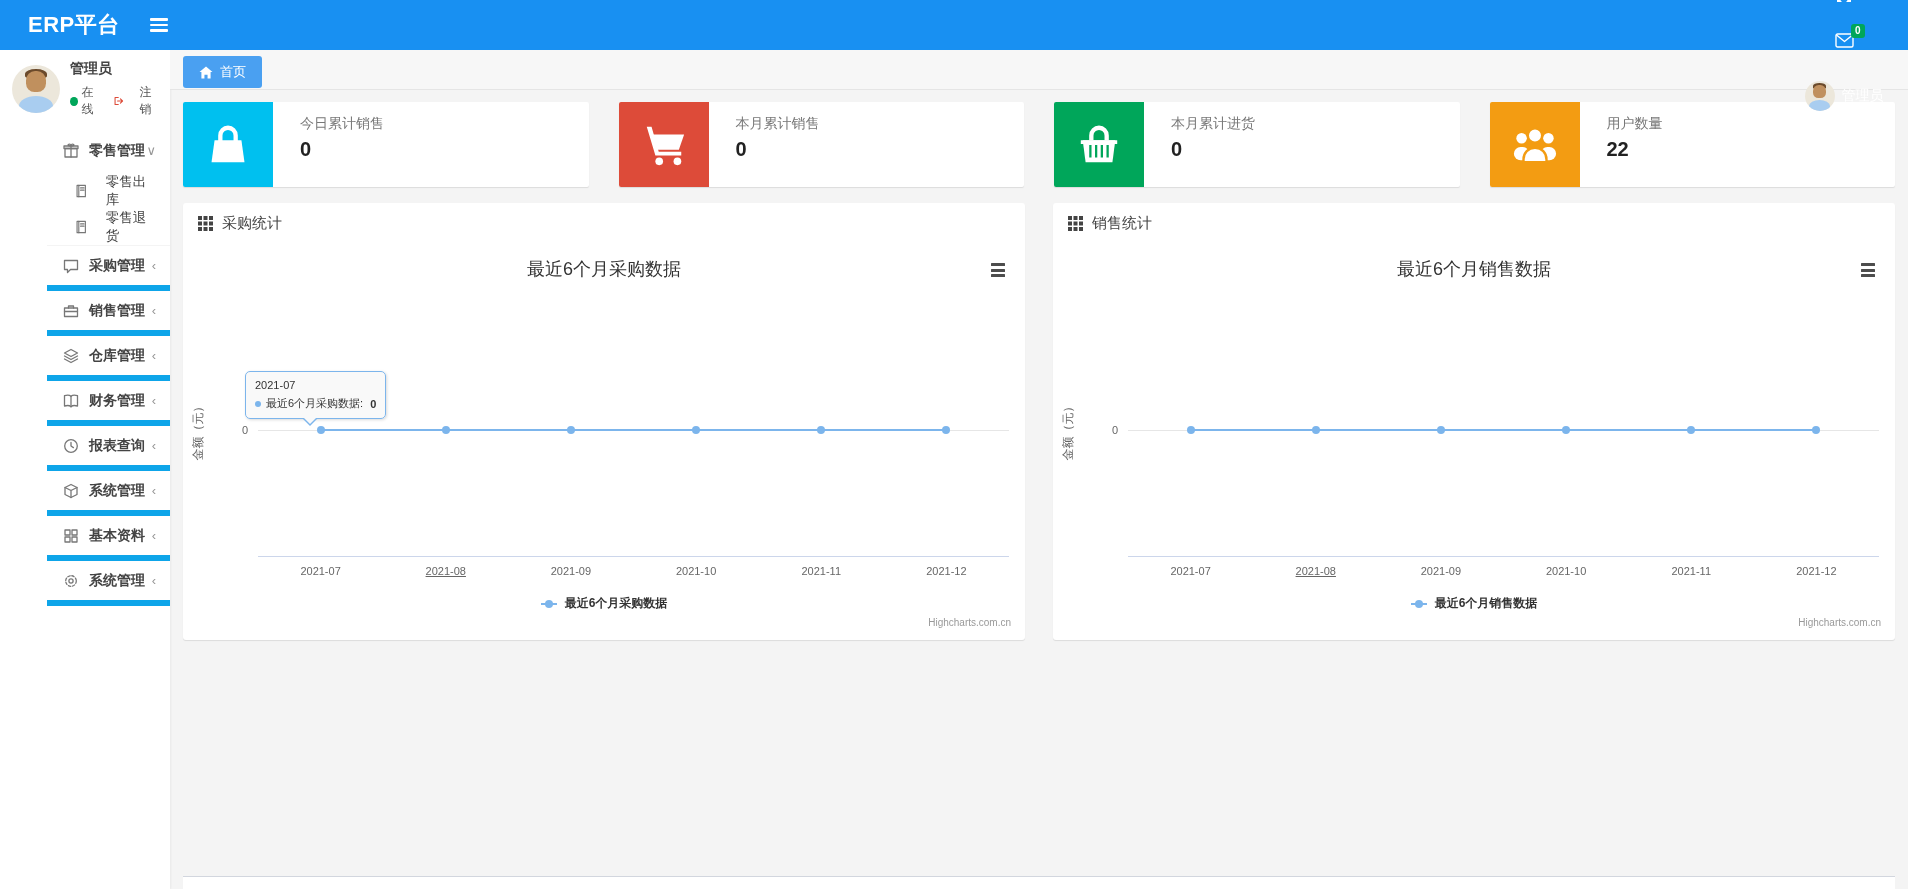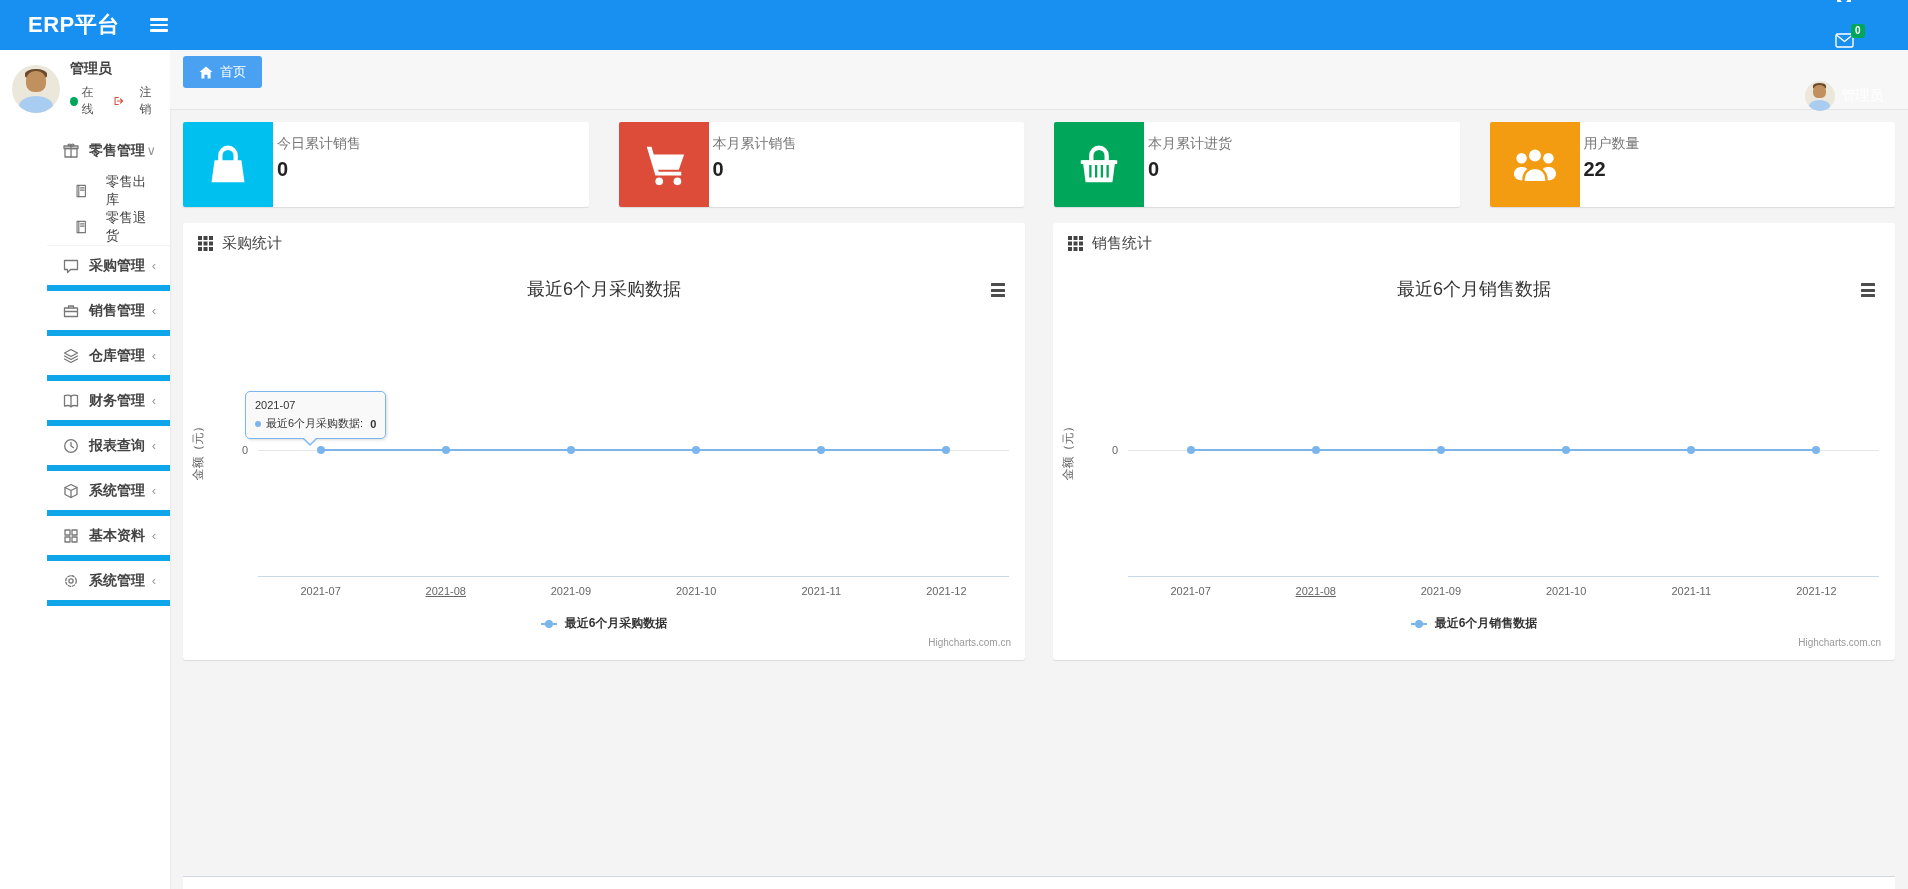--- a/index.html
+++ b/index.html
@@ -39,31 +39,31 @@
   .menu-item .mi-icon { width:20px; display:flex; justify-content:center; color:#737373; }
   .menu-item .mi-label { flex:1; margin-left:8px; }
   .chev { color:#969696; font-size:13px; font-weight:normal; }
   .submenu { list-style:none; border-bottom:1px solid #f4f4f4; }
   .submenu-item { height:36px; display:flex; align-items:center; padding:0 14px 0 26px; font-size:13.5px; color:#444; cursor:pointer; }
   .submenu-item .mi-icon { width:18px; display:flex; justify-content:center; color:#737373; }
   .submenu-item .mi-label { margin-left:16px; }
   svg.gray { stroke:#777; fill:none; stroke-width:1.3; stroke-linecap:round; stroke-linejoin:round; }
 
   
-  .tab-bar { height:60px; background:#f7f7f7; border-bottom:1px solid #e5e5e5; padding:6px 0 0 13px; }
+  .tab-bar { height:40px; background:#f7f7f7; border-bottom:1px solid #e5e5e5; padding:6px 0 0 13px; }
   .tab { display:inline-flex; align-items:center; gap:7px; background:#4aa0f1; color:#fff; font-size:13px;
     padding:0 16px; height:32px; border-radius:3px; cursor:pointer; }
 
   
   .content { flex:1; padding:12px 13px 0; display:flex; flex-direction:column; min-height:0; }
   .cards { display:grid; grid-template-columns:repeat(4,1fr); gap:30px; }
   .card { background:#fff; height:85px; display:flex; border-radius:2px; box-shadow:0 1px 1px rgba(0,0,0,.1); overflow:hidden; }
   .card-icon { width:90px; flex:none; display:flex; align-items:center; justify-content:center; }
   .c-aqua { background:#00c0ef; } .c-red { background:#dd4b39; } .c-green { background:#00a65a; } .c-orange { background:#f39c12; }
-  .card-body { padding:13px 4px; min-width:0; }
+  .card-body { padding:13px 27px; min-width:0; }
   .card-label { font-size:14px; color:#777; white-space:nowrap; }
   .card-value { font-size:20px; font-weight:bold; color:#222; margin-top:5px; }
 
   
   .panels { display:grid; grid-template-columns:1fr 1fr; gap:28px; margin-top:16px; }
   .panel { background:#fff; border-radius:3px; box-shadow:0 1px 1px rgba(0,0,0,.1); height:437px; }
   .panel-header { height:40px; display:flex; align-items:center; gap:9px; padding:0 15px; font-size:15px; color:#444; }
   .chart-area { position:relative; height:397px; }
   .hc-title { position:absolute; top:14px; left:0; right:0; text-align:center; font-size:18px; color:#333; }
   .hc-context { position:absolute; top:18px; right:18px; display:flex; flex-direction:column; gap:2.5px; cursor:pointer; padding:2px; }

